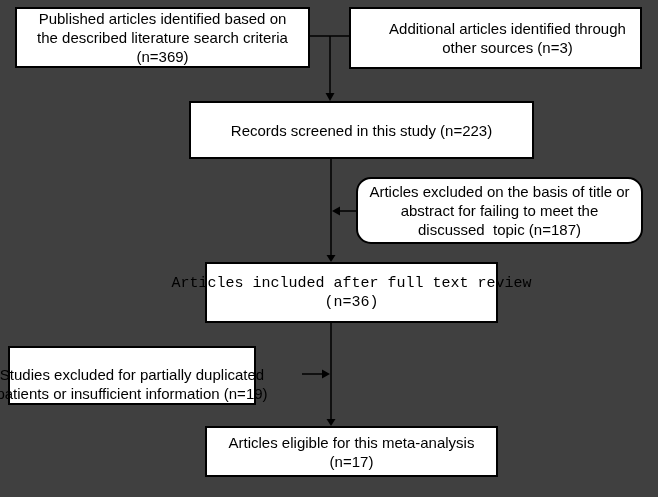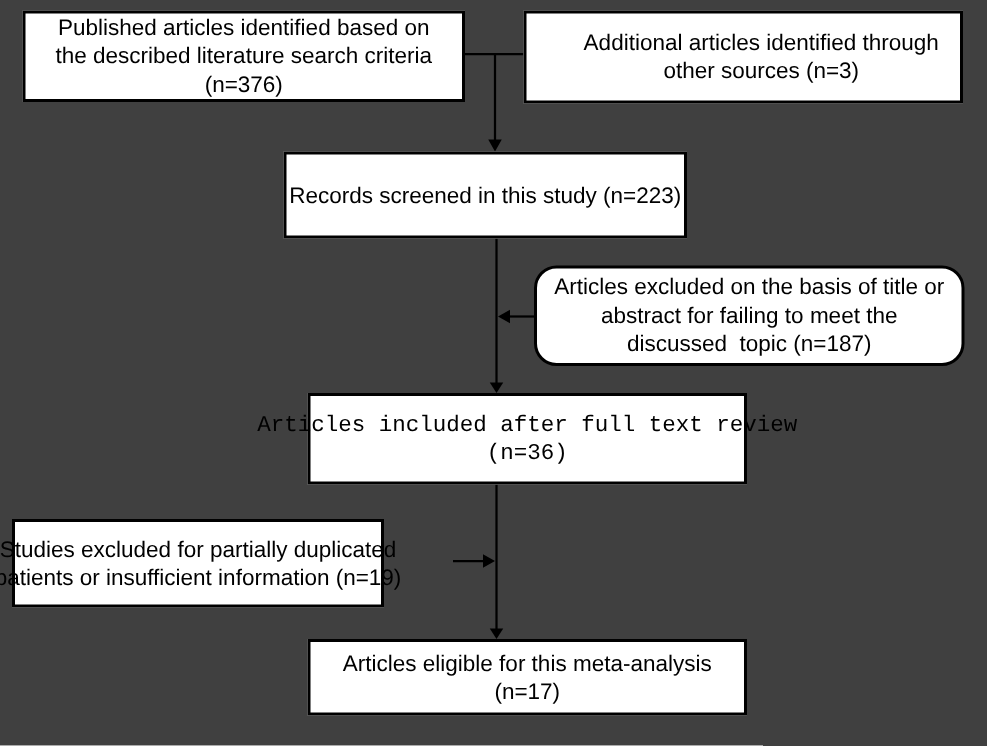--- a/index.html
+++ b/index.html
@@ -36,24 +36,24 @@
     color: #000000;
     font-size: 15px;
     line-height: 19px;
   }
   .ln {
     white-space: pre;
   }
   
   #box-published { left: 15px;  top: 7px;   width: 295px; height: 61px; }
   #box-additional{ left: 349px; top: 7px;   width: 293px; height: 62px; padding-left: 24px; }
-  #box-screened  { left: 189px; top: 101px; width: 269px; height: 58px; }
+  #box-screened  { left: 189px; top: 101px; width: 345px; height: 58px; }
   #box-excluded-title { left: 356px; top: 177px; width: 287px; height: 67px; border-radius: 15px; }
   #box-included  { left: 205px; top: 262px; width: 293px; height: 61px; font-family: Liberation Mono, monospace; }
-  #box-excluded-dup   { left: 8px;   top: 346px; width: 248px; height: 59px; }
+  #box-excluded-dup   { left: 8px;   top: 346px; width: 248px; height: 59px; justify-content: flex-end; }
   #box-eligible  { left: 205px; top: 426px; width: 293px; height: 51px; }
 </style>
 </head>
 <body>
 
 <div class="canvas">
 
   <svg class="connectors" viewBox="0 0 658 497" xmlns="http://www.w3.org/2000/svg">
 
     <line x1="310" y1="36" x2="349" y2="36" stroke="#000" stroke-width="1.5"></line>
@@ -69,21 +69,21 @@
     <line x1="331" y1="323" x2="331" y2="420" stroke="#000" stroke-width="1.5"></line>
     <polygon points="326.5,419 335.5,419 331,426" fill="#000"></polygon>
 
     <line x1="302" y1="374" x2="323" y2="374" stroke="#000" stroke-width="1.5"></line>
     <polygon points="322,369.5 322,378.5 330,374" fill="#000"></polygon>
   </svg>
 
   <div class="box" id="box-published">
     <div class="ln">Published articles identified based on</div>
     <div class="ln">the described literature search criteria</div>
-    <div class="ln">(n=376)</div>
+    <div class="ln">(n=369)</div>
   </div>
 
   <div class="box" id="box-additional">
     <div class="ln">Additional articles identified through</div>
     <div class="ln">other sources (n=3)</div>
   </div>
 
   <div class="box" id="box-screened">
     <div class="ln">Records screened in this study (n=223)</div>
   </div>

